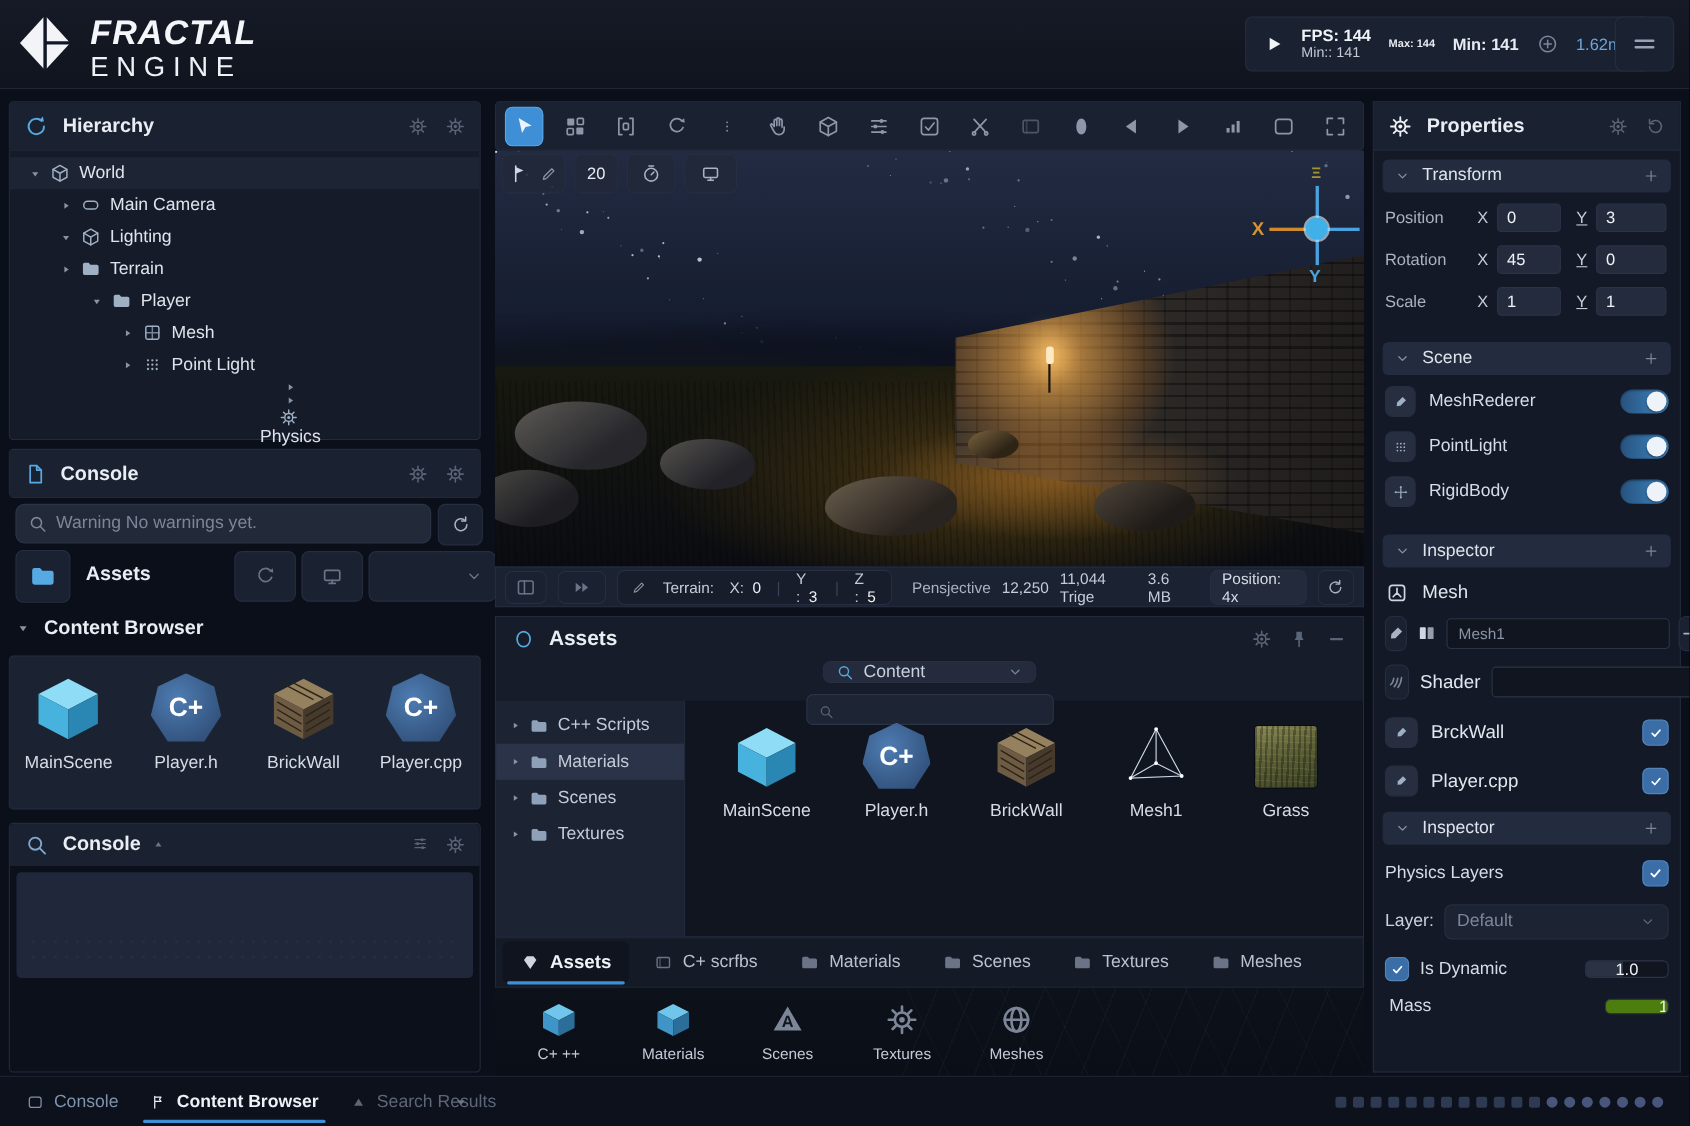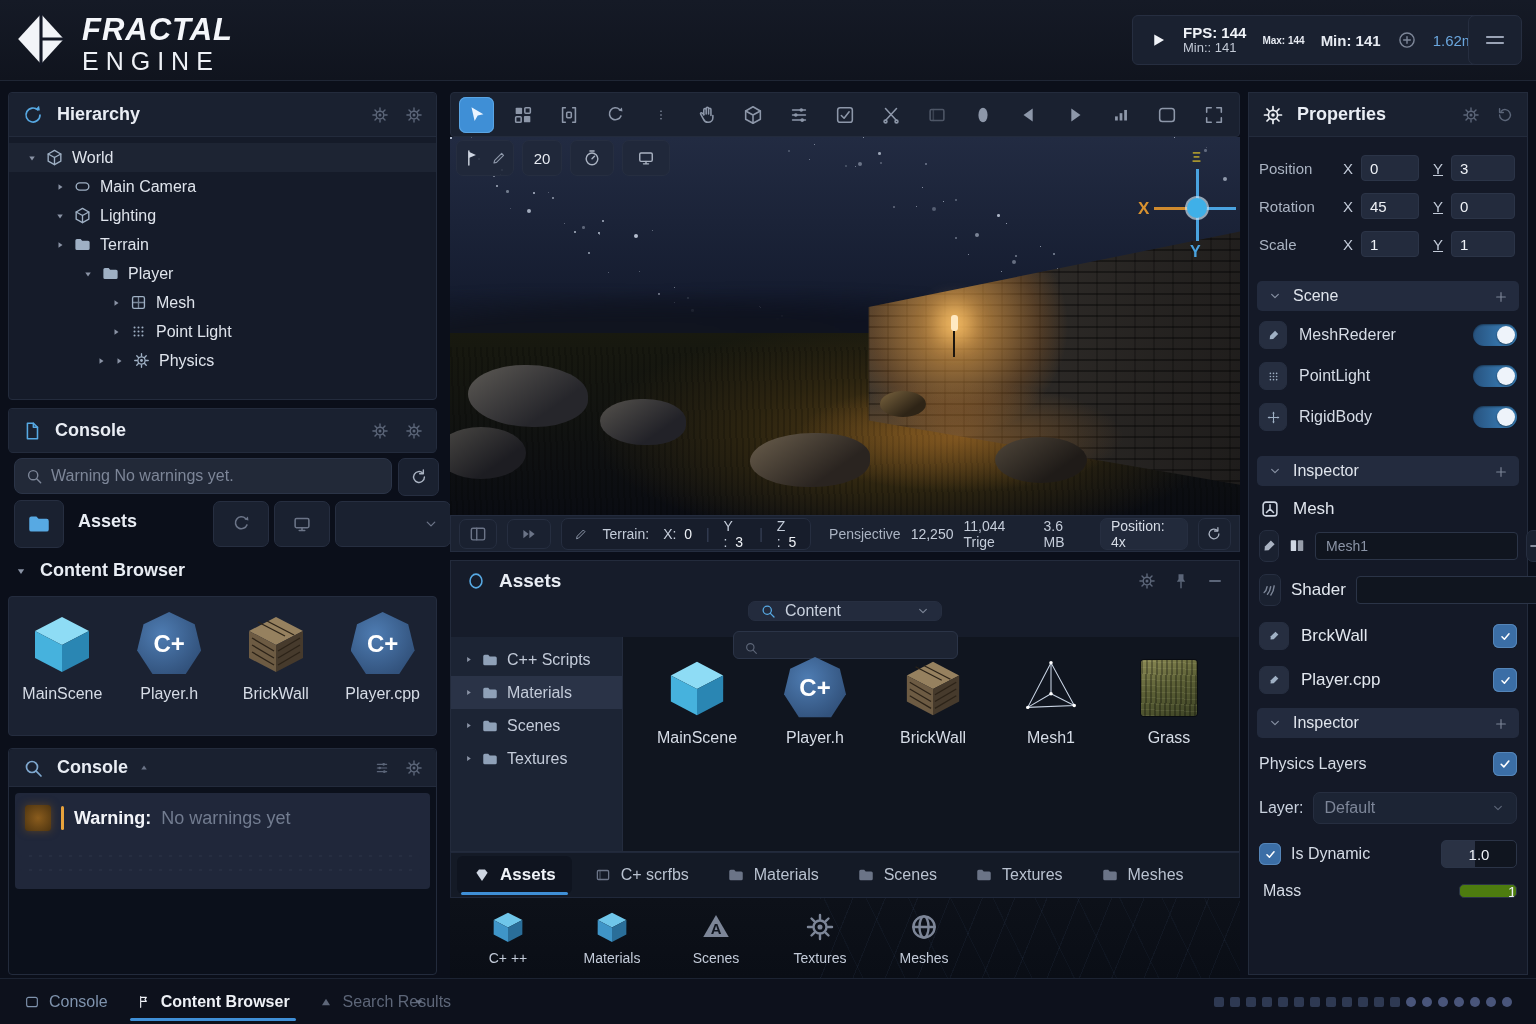--- a/index.html
+++ b/index.html
@@ -209,21 +209,21 @@
                 <circle cx="12" cy="12" r="1.3"></circle>
                 <circle cx="17" cy="12" r="1.3"></circle>
                 <circle cx="7" cy="17" r="1.3"></circle>
                 <circle cx="12" cy="17" r="1.3"></circle>
                 <circle cx="17" cy="17" r="1.3"></circle>
               </g>
             </svg>
           </span>
           <span>Point Light</span>
         </div>
-        <div class="tree-row" style="padding-left: 83px;">
+        <div class="tree-row" style="padding-left: 83px; flex-direction: column;">
           <span class="caret">
             <svg class="ic" width="12" height="12" viewBox="0 0 24 24">
               <path class="f" d="M9 6.5l8 5.5-8 5.5z"></path>
             </svg>
           </span>
           <span class="caret">
             <svg class="ic" width="12" height="12" viewBox="0 0 24 24">
               <path class="f" d="M9 6.5l8 5.5-8 5.5z"></path>
             </svg>
           </span>
@@ -386,26 +386,20 @@
               <circle cx="15.5" cy="17.5" r="2"></circle>
             </g>
           </svg></span>
       <span class="hgear" id="con2-g2"><svg class="ic" width="20" height="20" viewBox="0 0 24 24">
             <circle cx="12" cy="12" r="4.6"></circle>
             <circle class="f" cx="12" cy="12" r="1.8"></circle>
             <path d="M17.5 12h3M15.9 15.9l2.1 2.1M12 17.5v3M8.1 15.9L6 18M6.5 12h-3M8.1 8.1L6 6M12 6.5v-3M15.9 8.1L18 6"></path>
           </svg></span>
     </div>
     <div style="margin:6px;height:96px;background:#20273a;border-radius:4px;position:relative;">
-      <div class="abs" style="left:10px;top:12px;display:flex;align-items:center;gap:10px;">
-        <span style="width:26px;height:26px;border-radius:3px;background:radial-gradient(circle,#8a5c1d,#4d3410);box-shadow:0 0 8px #8a5c1d88;"></span>
-        <span style="width:3px;height:24px;background:#e8a33d;border-radius:2px;"></span>
-        <span style="font-size:18px;font-weight:700;color:#f2f4f8;">Warning:</span>
-        <span style="font-size:18px;color:#727c90;">No warnings yet</span>
-      </div>
       <div class="abs dotline" style="left:14px;right:14px;top:62px;"></div>
       <div class="abs dotline" style="left:14px;right:14px;top:76px;"></div>
     </div>
   </div>
 
   <div class="abs" id="vp-toolbar" style="left:450px;top:92px;width:790px;height:45px;background:#1a2130;border:1px solid #232b3c;border-radius:4px;display:flex;align-items:center;gap:11px;padding:0 8px;box-sizing:border-box;">
       <div class="tbtn active">
         <span style="display:inline-flex;opacity:1;">
           <svg class="ic" width="22" height="22" viewBox="0 0 24 24">
             <path class="f" d="M6 3.5l13 7.8-6.2 1.3-3.4 5.9z"></path>
@@ -962,20 +956,31 @@
             <circle class="f" cx="12" cy="12" r="1.8"></circle>
             <path d="M17.5 12h3M15.9 15.9l2.1 2.1M12 17.5v3M8.1 15.9L6 18M6.5 12h-3M8.1 8.1L6 6M12 6.5v-3M15.9 8.1L18 6"></path>
           </svg></span>
       <span class="hgear" id="pp-g2"><svg class="ic" width="20" height="20" viewBox="0 0 24 24">
             <path d="M5.5 12a6.5 6.5 0 1 0 1.9-4.6"></path>
             <path d="M5.5 4.5V9H10"></path>
           </svg></span>
     </div>
 
     <div style="padding:8px;">
+      <div class="ghdr">
+        <span id="tr-caret" style="display:inline-flex;color:#8a93a5;margin-right:10px;">
+            <svg class="ic" width="16" height="16" viewBox="0 0 24 24">
+              <path d="M7 9.5l5 5 5-5"></path>
+            </svg>
+          </span>
+        <span>Transform</span>
+        <span class="plus" id="tr-plus"><svg class="ic" width="16" height="16" viewBox="0 0 24 24">
+              <path d="M12 5.5v13M5.5 12h13"></path>
+            </svg></span>
+      </div>
       <div id="transform-rows" style="padding:10px 2px 4px;">
           <div style="display: flex; align-items: center; margin-bottom: 12px; gap: 8px;">
             <span style="font-size:15px;color:#aab3c2;width:76px;">Position</span>
             <span style="font-size:15px;color:#c3cbd9;">X</span>
             <input class="inputbox" value="0" style="width: 58px; height: 26px; background: rgb(35, 43, 61); border-radius: 4px; font-size: 15px; color: rgb(238, 241, 246); padding: 0px 8px;">
             <span style="font-size:15px;color:#c3cbd9;margin-left:6px;text-decoration:underline;">Y</span>
             <input class="inputbox" value="3" style="width: 64px; height: 26px; background: rgb(35, 43, 61); border-radius: 4px; font-size: 15px; color: rgb(238, 241, 246); padding: 0px 8px;">
           </div>
           <div style="display: flex; align-items: center; margin-bottom: 12px; gap: 8px;">
             <span style="font-size:15px;color:#aab3c2;width:76px;">Rotation</span>
@@ -1172,21 +1177,21 @@
               </span>
           </div>
         </div>
         <div style="display:flex;align-items:center;margin-top:16px;gap:10px;">
           <span class="chk" id="dyn-chk" style="width:22px;height:22px;">
               <svg class="ic" width="13" height="13" viewBox="0 0 24 24">
                 <path d="M5.5 12.5l4.5 4.5 8.5-10" stroke-width="2.8"></path>
               </svg>
             </span>
           <span style="font-size:16px;color:#d6dce6;flex:1;">Is Dynamic</span>
-          <input class="inputbox" style="width: 76px; height: 28px; background: linear-gradient(90deg, rgb(42, 50, 68) 45%, rgb(16, 21, 31) 45%); border-radius: 5px; font-size: 15px; color: rgb(238, 241, 246); text-align: center;" value="1.0">
+          <input class="inputbox" style="width: 76px; height: 16px; background: linear-gradient(90deg, rgb(42, 50, 68) 45%, rgb(16, 21, 31) 45%); border-radius: 5px; font-size: 15px; color: rgb(238, 241, 246); text-align: center;" value="1.0">
           </div>
         <div style="display:flex;align-items:center;margin-top:14px;gap:10px;">
           <span style="font-size:16px;color:#d6dce6;flex:1;margin-left:4px;">Mass</span>
           <input class="inputbox" style="width: 58px; height: 14px; background: #4d7c0f; border-radius: 5px; font-size: 15px; color: rgb(238, 241, 246); text-align: center; padding-left: 48px;" value="1. 0">
           </div>
       </div>
     </div>
   </div>
 
   <div class="abs" style="left:0;top:978px;width:1536px;height:46px;background:#0d111c;border-top:1px solid #1c2332;display:flex;align-items:center;padding:0 24px;box-sizing:border-box;">

